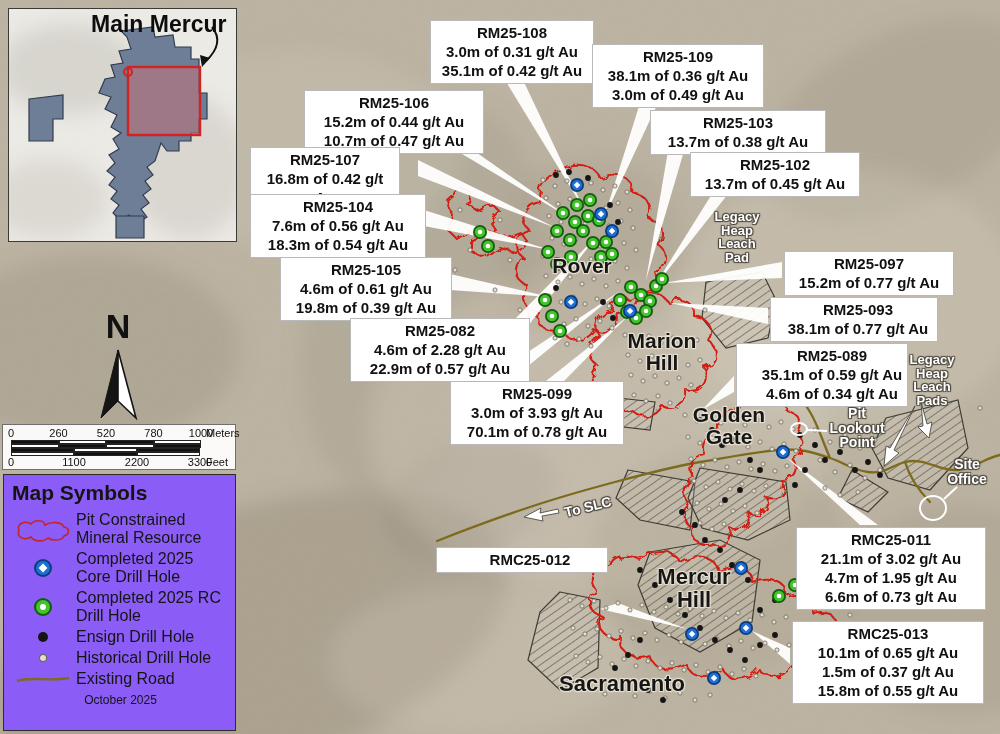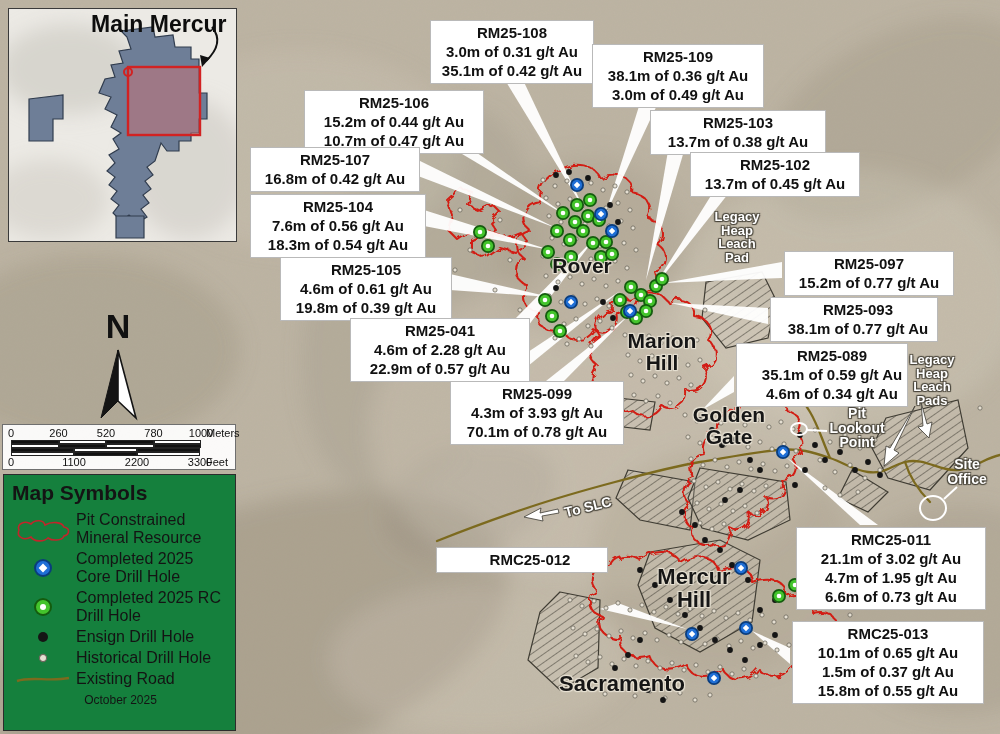--- a/index.html
+++ b/index.html
@@ -42,21 +42,21 @@
   .scalebar{
     position:absolute;left:2px;top:424px;width:234px;height:46px;
     background:rgba(255,255,255,0.93);border:1px solid #6f6f6f;z-index:40;box-sizing:border-box;
   }
   .sb-tick{position:absolute;font-size:11px;font-weight:400;color:#111;transform:translateX(-50%);}
   .sb-unit{position:absolute;font-size:11px;color:#111;}
   .sb-cell{position:absolute;box-sizing:border-box;border:0.5px solid #222;}
   
   .legend{
     position:absolute;left:3px;top:474px;width:233px;height:257px;
-    background:#15803d;border:1.5px solid #2c2c2c;z-index:40;box-sizing:border-box;
+    background:#8b5cf6;border:1.5px solid #2c2c2c;z-index:40;box-sizing:border-box;
     padding:4px 4px 0 6px;color:#141414;
   }
   .legend-title{font-size:21px;font-weight:700;margin:2px 0 6px 2px;}
   .legend-item{display:flex;align-items:center;margin-bottom:3px;}
   .legend-sym{width:66px;min-width:66px;display:flex;justify-content:center;align-items:center;}
   .legend-label{font-size:16px;line-height:18px;}
   .legend-date{text-align:center;font-size:12px;margin-top:5px;}
 </style>
 </head>
 <body>
@@ -712,21 +712,21 @@
         <div>15.2m of 0.44 g/t Au</div>
         <div>10.7m of 0.47 g/t Au</div>
       </div>
   </div>
     <div class="callout" style="left: 650px; top: 110px; width: 176px;">
     <div class="c-title">RM25-103</div>
     <div class="c-lines">
         <div>13.7m of 0.38 g/t Au</div>
       </div>
   </div>
-    <div class="callout" style="left: 250px; top: 147px; width: 170px;">
+    <div class="callout" style="left: 250px; top: 147px; width: 150px;">
     <div class="c-title">RM25-107</div>
     <div class="c-lines">
         <div>16.8m of 0.42 g/t Au</div>
       </div>
   </div>
     <div class="callout" style="left: 690px; top: 152px; width: 170px;">
     <div class="c-title">RM25-102</div>
     <div class="c-lines">
         <div>13.7m of 0.45 g/t Au</div>
       </div>
@@ -751,37 +751,37 @@
         <div>15.2m of 0.77 g/t Au</div>
       </div>
   </div>
     <div class="callout" style="left: 770px; top: 297px; width: 168px; padding-left: 12px;">
     <div class="c-title">RM25-093</div>
     <div class="c-lines">
         <div>38.1m of 0.77 g/t Au</div>
       </div>
   </div>
     <div class="callout" style="left: 350px; top: 318px; width: 180px;">
-    <div class="c-title">RM25-041</div>
+    <div class="c-title">RM25-082</div>
     <div class="c-lines">
         <div>4.6m of 2.28 g/t Au</div>
         <div>22.9m of 0.57 g/t Au</div>
       </div>
   </div>
     <div class="callout" style="left: 736px; top: 343px; width: 172px; padding-left: 24px;">
     <div class="c-title">RM25-089</div>
     <div class="c-lines">
         <div>35.1m of 0.59 g/t Au</div>
         <div>4.6m of 0.34 g/t Au</div>
       </div>
   </div>
     <div class="callout" style="left: 450px; top: 381px; width: 174px;">
     <div class="c-title">RM25-099</div>
     <div class="c-lines">
-        <div>4.3m of 3.93 g/t Au</div>
+        <div>3.0m of 3.93 g/t Au</div>
         <div>70.1m of 0.78 g/t Au</div>
       </div>
   </div>
     <div class="callout" style="left: 796px; top: 527px; width: 190px;">
     <div class="c-title">RMC25-011</div>
     <div class="c-lines">
         <div>21.1m of 3.02 g/t Au</div>
         <div>4.7m of 1.95 g/t Au</div>
         <div>6.6m of 0.73 g/t Au</div>
       </div>

